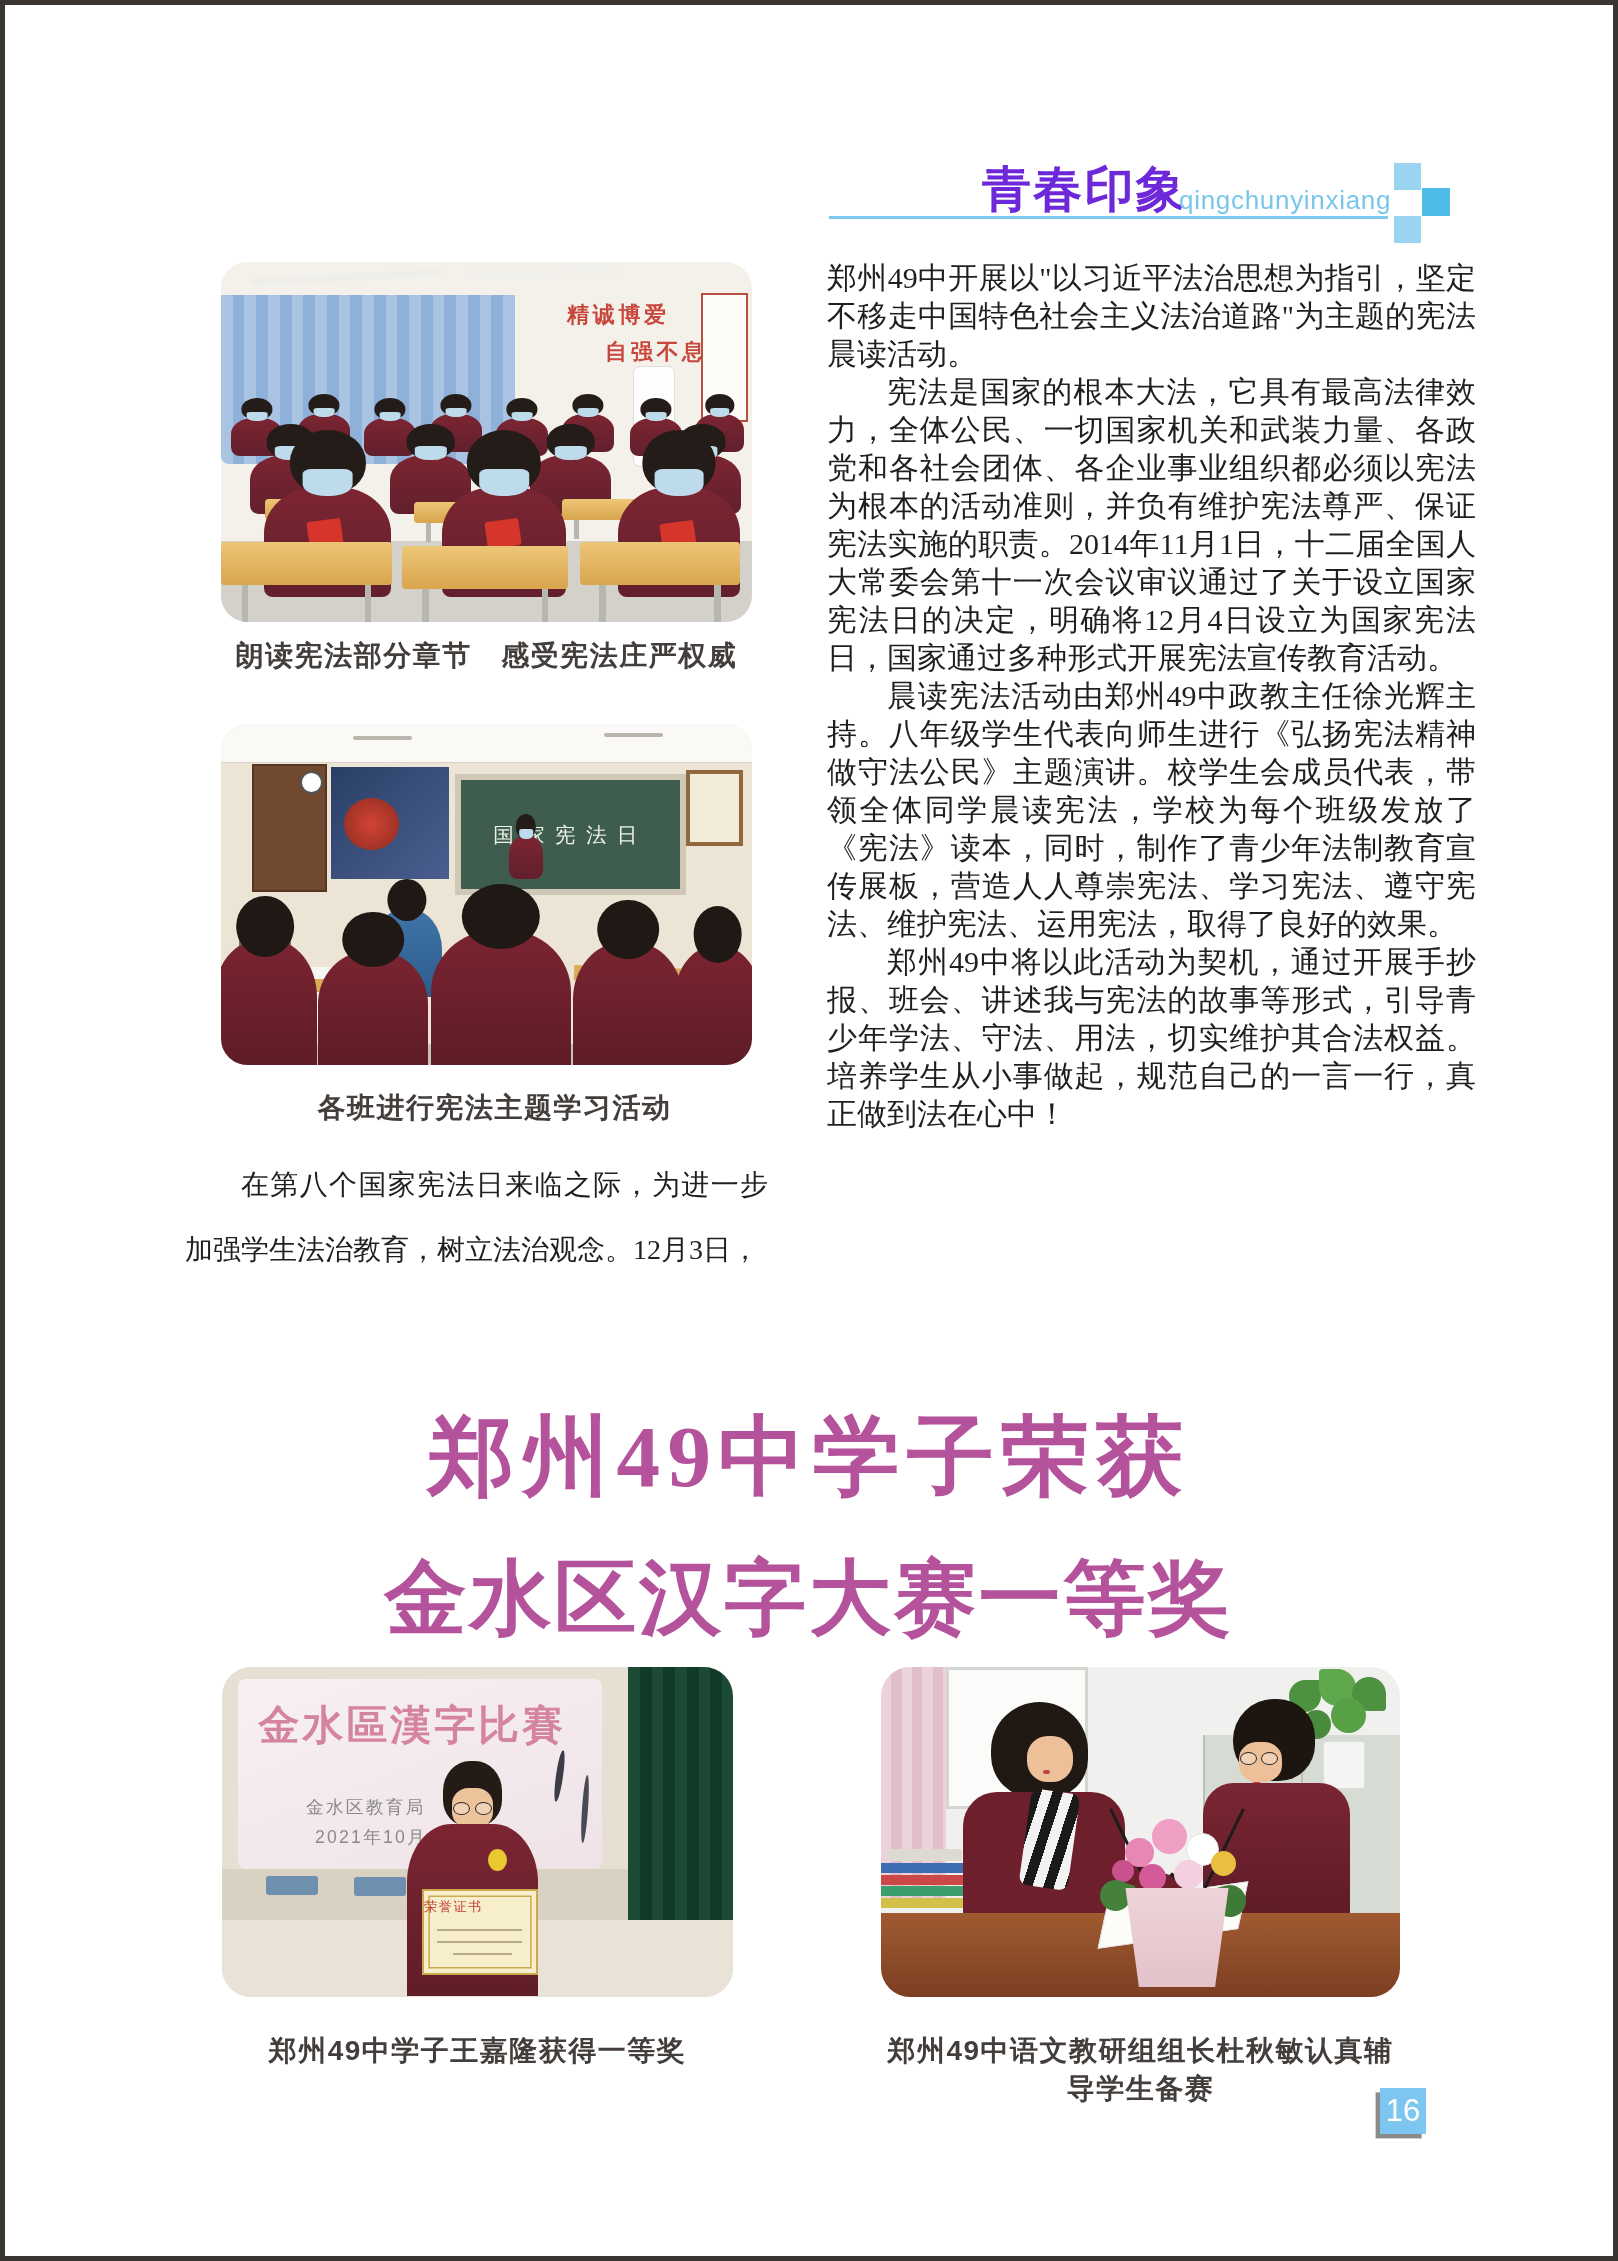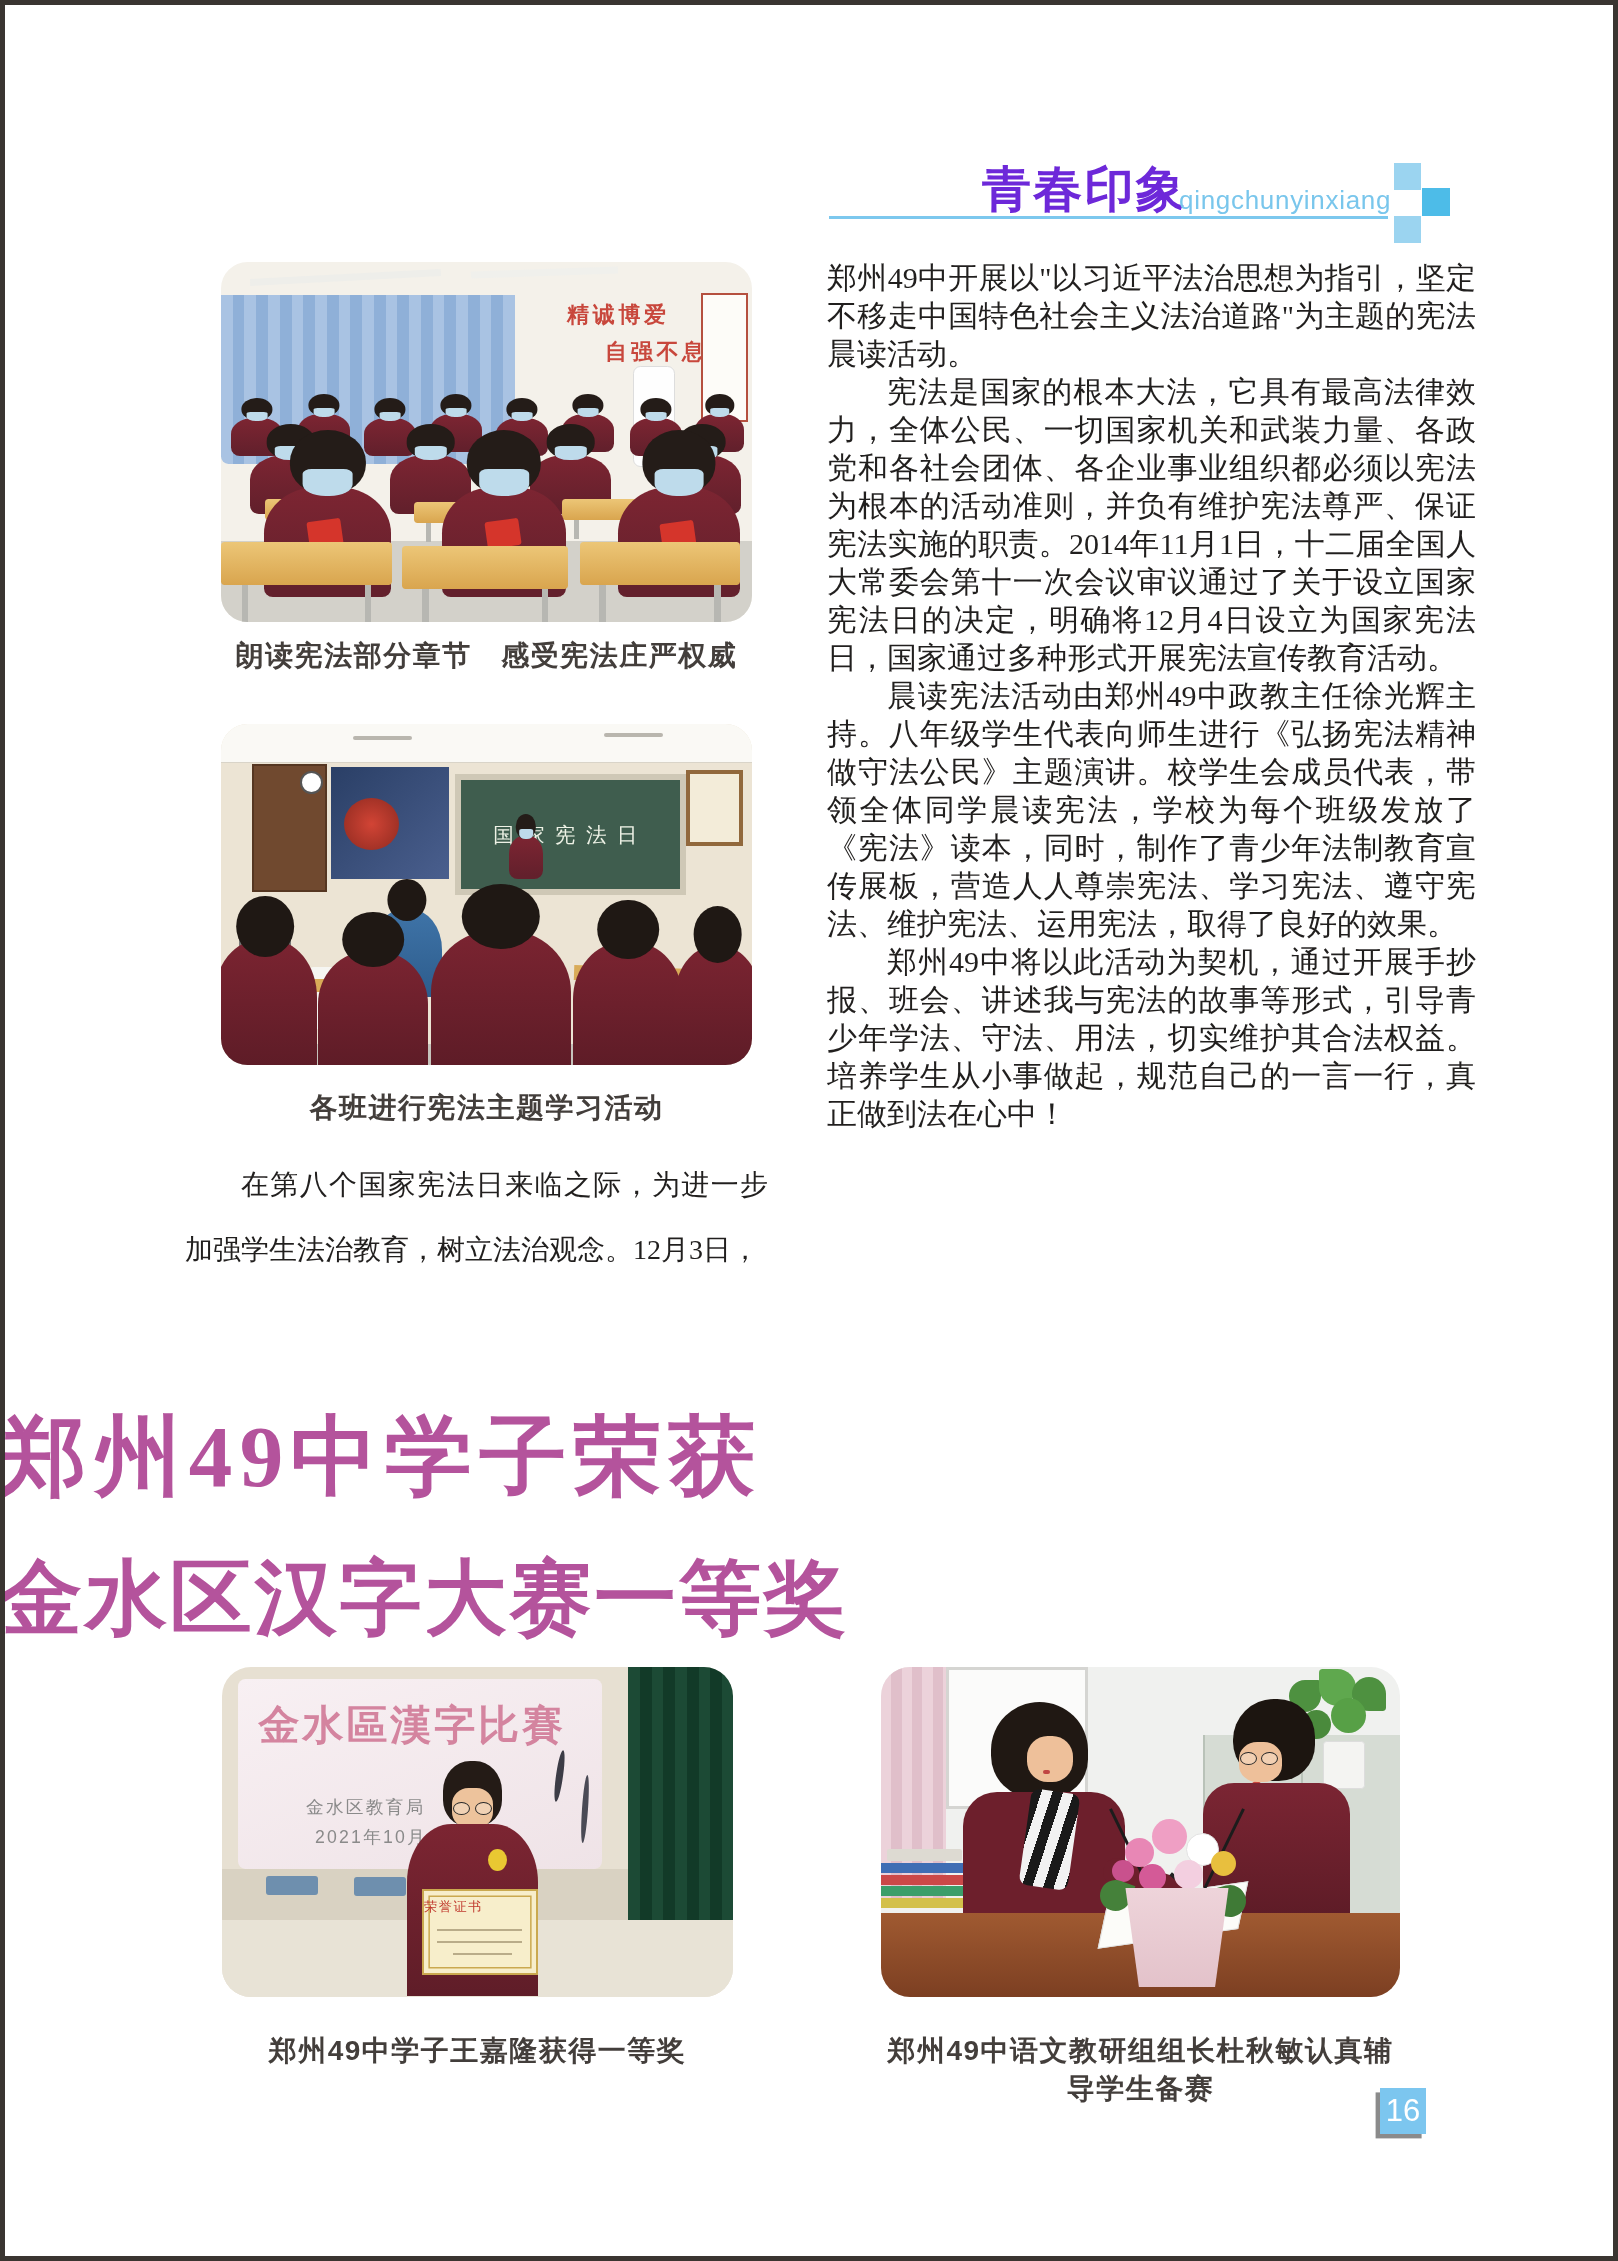--- a/index.html
+++ b/index.html
@@ -34,21 +34,21 @@
   .desk.sm::before,.desk.sm::after{height:19px;width:4.4px;}
   .bk{position:absolute;width:34px;height:26.5px;background:#d5352b;border-radius:2.9px;transform:rotate(-8deg);}
   
   .bodytext{font-family:"Liberation Serif","DejaVu Serif",serif;color:#211f1e;font-size:30px;line-height:38px;
     text-align:justify;}
   .bodytext p{margin:0;}
   .bodytext p.ind{text-indent:2em;}
   .leftpara{font-family:"Liberation Serif","DejaVu Serif",serif;color:#211f1e;font-size:28px;line-height:65px;
     text-align:justify;text-indent:2em;}
   
-  .bigtitle{width:1618px;font-family:"Liberation Serif","DejaVu Serif",serif;
+  .bigtitle{width:1618px;text-align:center;font-family:"Liberation Serif","DejaVu Serif",serif;
     font-weight:bold;color:#b4539c;}
   .bigtitle.l1{font-size:87px;letter-spacing:7.4px;}
   .bigtitle.l2{font-size:82px;letter-spacing:2.9px;}
   
   .pagenum{left:1380px;top:2088px;width:46px;height:46px;background:#7cc6ef;box-shadow:-4.4px 4.4px 0 0 #8b8b8b;
     color:#fff;font-size:31px;display:flex;align-items:center;justify-content:center;}
   .glass{position:absolute;width:14.7px;height:11px;border:1.5px solid #2a2a2a;border-radius:50%;background:rgba(255,255,255,.25);}
 </style>
 </head>
 <body>
@@ -121,21 +121,21 @@
   <div class="abs" style="left:0;bottom:0;width:531px;height:20.6px;background:#c6c3bc;"></div>
 
   <div class="abs" style="left:18.4px;top:177px;width:52px;height:66px;background:#777;border-radius:45% 45% 0 0;"></div>
   <div class="back" style="left:151px;top:185px;width:70px;height:88px;background:linear-gradient(180deg,#3f74a8,#2d5c8c);"></div>
   <div class="back" style="left:-7.4px;top:215px;width:103px;height:127px;"></div>
   <div class="back" style="left:97px;top:227px;width:110px;height:115px;"></div>
   <div class="back" style="left:210px;top:206px;width:140px;height:135px;"></div>
   <div class="back" style="left:352px;top:218px;width:110px;height:124px;"></div>
   <div class="back" style="left:453px;top:222px;width:87px;height:119px;"></div>
 </div>
-<div class="abs caption" style="left:221px;top:1089px;width:531px;">各班进行宪法主题学习活动</div>
+<div class="abs caption" style="left:229px;top:1089px;width:531px;">各班进行宪法主题学习活动</div>
 
 <div class="abs leftpara" style="left:185px;top:1152px;width:583px;">在第八个国家宪法日来临之际，为进一步加强学生法治教育，树立法治观念。12月3日，</div>
 
 <div class="abs bodytext" style="left:827px;top:259px;width:649px;">
   <p>郑州49中开展以"以习近平法治思想为指引，坚定不移走中国特色社会主义法治道路"为主题的宪法晨读活动。</p>
   <p class="ind">宪法是国家的根本大法，它具有最高法律效力，全体公民、一切国家机关和武装力量、各政党和各社会团体、各企业事业组织都必须以宪法为根本的活动准则，并负有维护宪法尊严、保证宪法实施的职责。2014年11月1日，十二届全国人大常委会第十一次会议审议通过了关于设立国家宪法日的决定，明确将12月4日设立为国家宪法日，国家通过多种形式开展宪法宣传教育活动。</p>
   <p class="ind">晨读宪法活动由郑州49中政教主任徐光辉主持。八年级学生代表向师生进行《弘扬宪法精神 做守法公民》主题演讲。校学生会成员代表，带领全体同学晨读宪法，学校为每个班级发放了《宪法》读本，同时，制作了青少年法制教育宣传展板，营造人人尊崇宪法、学习宪法、遵守宪法、维护宪法、运用宪法，取得了良好的效果。</p>
   <p class="ind">郑州49中将以此活动为契机，通过开展手抄报、班会、讲述我与宪法的故事等形式，引导青少年学法、守法、用法，切实维护其合法权益。培养学生从小事做起，规范自己的一言一行，真正做到法在心中！</p>
 </div>
 

